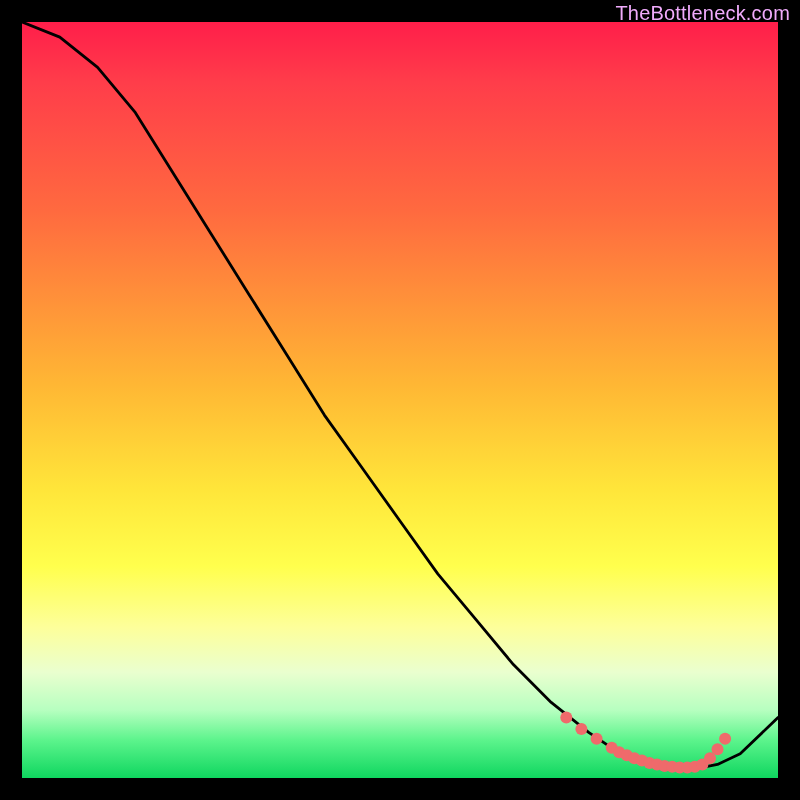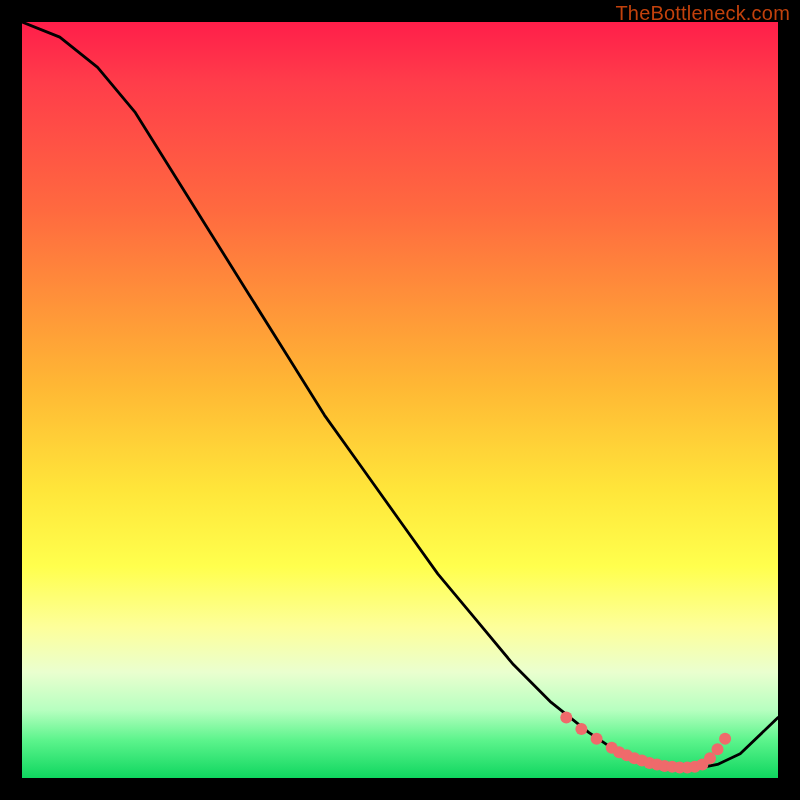--- a/index.html
+++ b/index.html
@@ -36,21 +36,21 @@
       #eaffcf 86%,
       #b7ffc0 91%,
       #5cf48c 95%,
       #0fd65f 100%
     );
   }
   .watermark {
     position: absolute;
     top: 2px;
     right: 10px;
-    color: #c2410c;
+    color: #f0abfc;
     font-size: 20px;
     letter-spacing: 0.2px;
     user-select: none;
   }
   svg {
     position: absolute;
     left: 0;
     top: 0;
   }
 </style>

